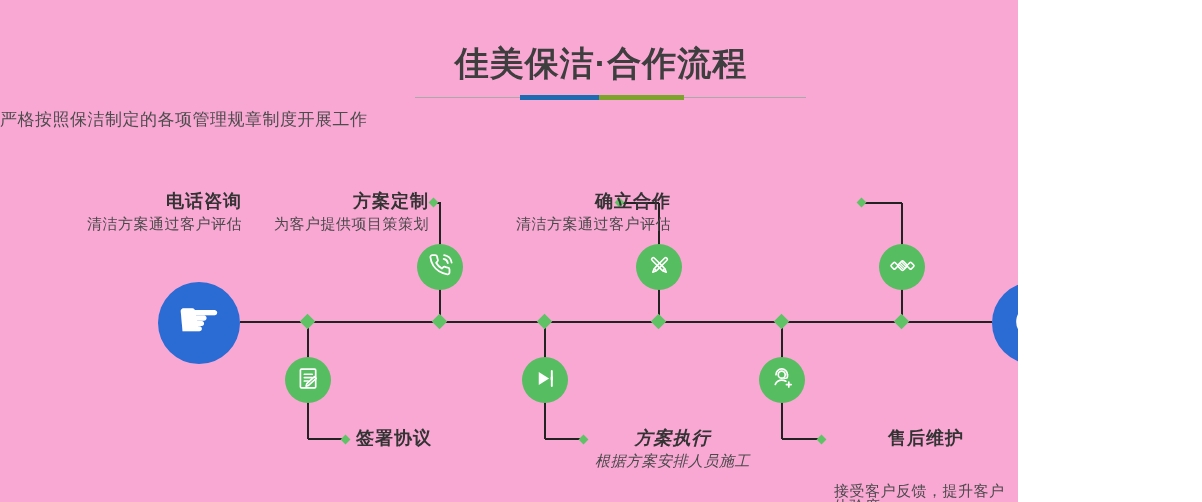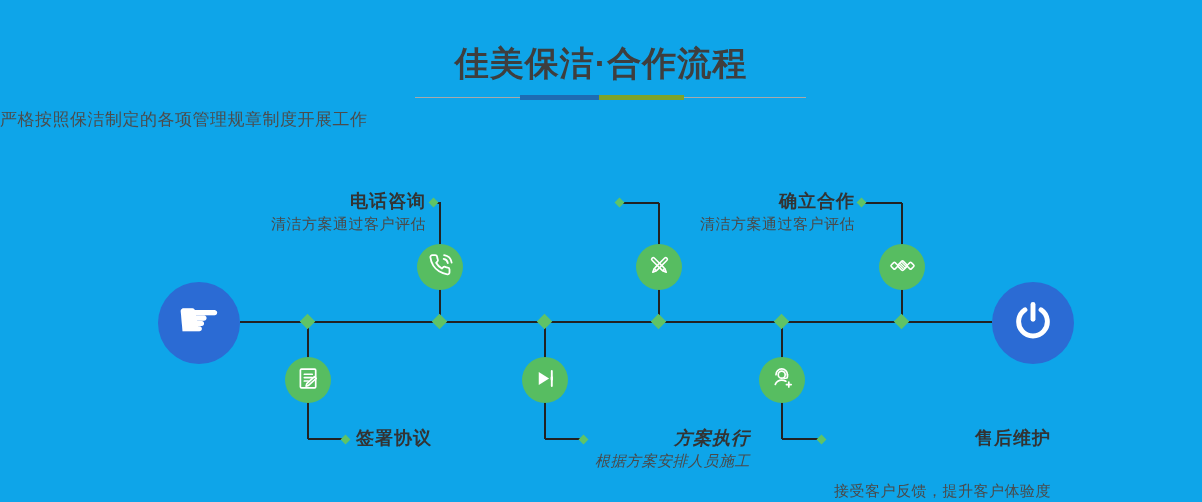--- a/index.html
+++ b/index.html
@@ -1,18 +1,18 @@
 <!DOCTYPE html>
 <html style="--title-color: #3e3e3e; --divider-blue: #1e6bb2; --divider-green: #7da32a; --line-color: #222222; --diamond-green: #5fc366; --circle-green: #57bd61; --circle-blue: #2b6bd4;"><head>
 <meta charset="utf-8">
 <style>
   html,body{margin:0;padding:0;background:#fff;}
   #canvas{
-    position:relative;width:1202px;height:502px;background:#0ea5e9;
-    font-family:"Liberation Sans","DejaVu Sans",sans-serif;overflow:hidden;
+    position:relative;width:986px;height:502px;background:#f9a8d4;
+    font-family:"Liberation Sans","DejaVu Sans",sans-serif;overflow:hidden;padding-left:32px;
   }
   
   .header-title{
     position:absolute;top:44px;left:0;width:1202px;text-align:center;
     font-size:34px;font-weight:bold;color:var(--title-color);letter-spacing:1px;line-height:1.15;
   }
   .divider-base{position:absolute;top:97px;left:415px;width:391px;height:1px;background:#a9a9a9;}
   .divider-blue{position:absolute;top:95px;left:520px;width:79px;height:5px;background:var(--divider-blue);}
   .divider-green{position:absolute;top:95px;left:599px;width:85px;height:5px;background:var(--divider-green);}
   .header-subtitle{
@@ -30,21 +30,21 @@
     background:var(--circle-green);display:flex;align-items:center;justify-content:center;
   }
   .endpoint{
     position:absolute;width:82px;height:82px;border-radius:50%;
     background:var(--circle-blue);display:flex;align-items:center;justify-content:center;
   }
   .pointer-glyph{color:#fff;font-size:50px;line-height:1;transform:translateY(-3px);}
   
   .step-label{position:absolute;display:flex;flex-direction:column;gap:6px;}
   .step-label.top{align-items:flex-end;}
-  .step-label.bottom{align-items:flex-end;}
+  .step-label.bottom{align-items:center;}
   .step-title{font-size:18px;font-weight:600;color:#333333;line-height:1;letter-spacing:1px;}
   .step-desc{font-size:15px;color:#4a4a4a;line-height:1;letter-spacing:0.5px;}
 </style>
 </head>
 <body>
 
 <div id="canvas">
 
   <div class="header-title">佳美保洁·合作流程</div>
   <div class="divider-base"></div>
@@ -154,20 +154,24 @@
         <path d="M5.6 17.2c1.1-2.6 3.1-3.7 5.7-3.7 1.4 0 2.7.3 3.7.9"></path>
         <path d="M17.6 15.3v4.2M15.5 17.4h4.2"></path>
       </svg>
     </span>
   </div>
 
   <div class="step-label top" style="right:776px;top:192px;">
     <div class="step-title">电话咨询</div>
     <div class="step-desc">清洁方案通过客户评估</div>
   </div>
+  <div class="step-label top" style="right:589px;top:192px;">
+    <div class="step-title">方案定制</div>
+    <div class="step-desc">为客户提供项目策策划</div>
+  </div>
   <div class="step-label top" style="right:347px;top:192px;">
     <div class="step-title">确立合作</div>
     <div class="step-desc">清洁方案通过客户评估</div>
   </div>
 
   <div class="step-label bottom" style="left:356px;top:429px;">
     <div class="step-title">签署协议</div>
   </div>
   <div class="step-label bottom" style="left:595px;top:429px;font-style:italic;">
     <div class="step-title">方案执行</div>

